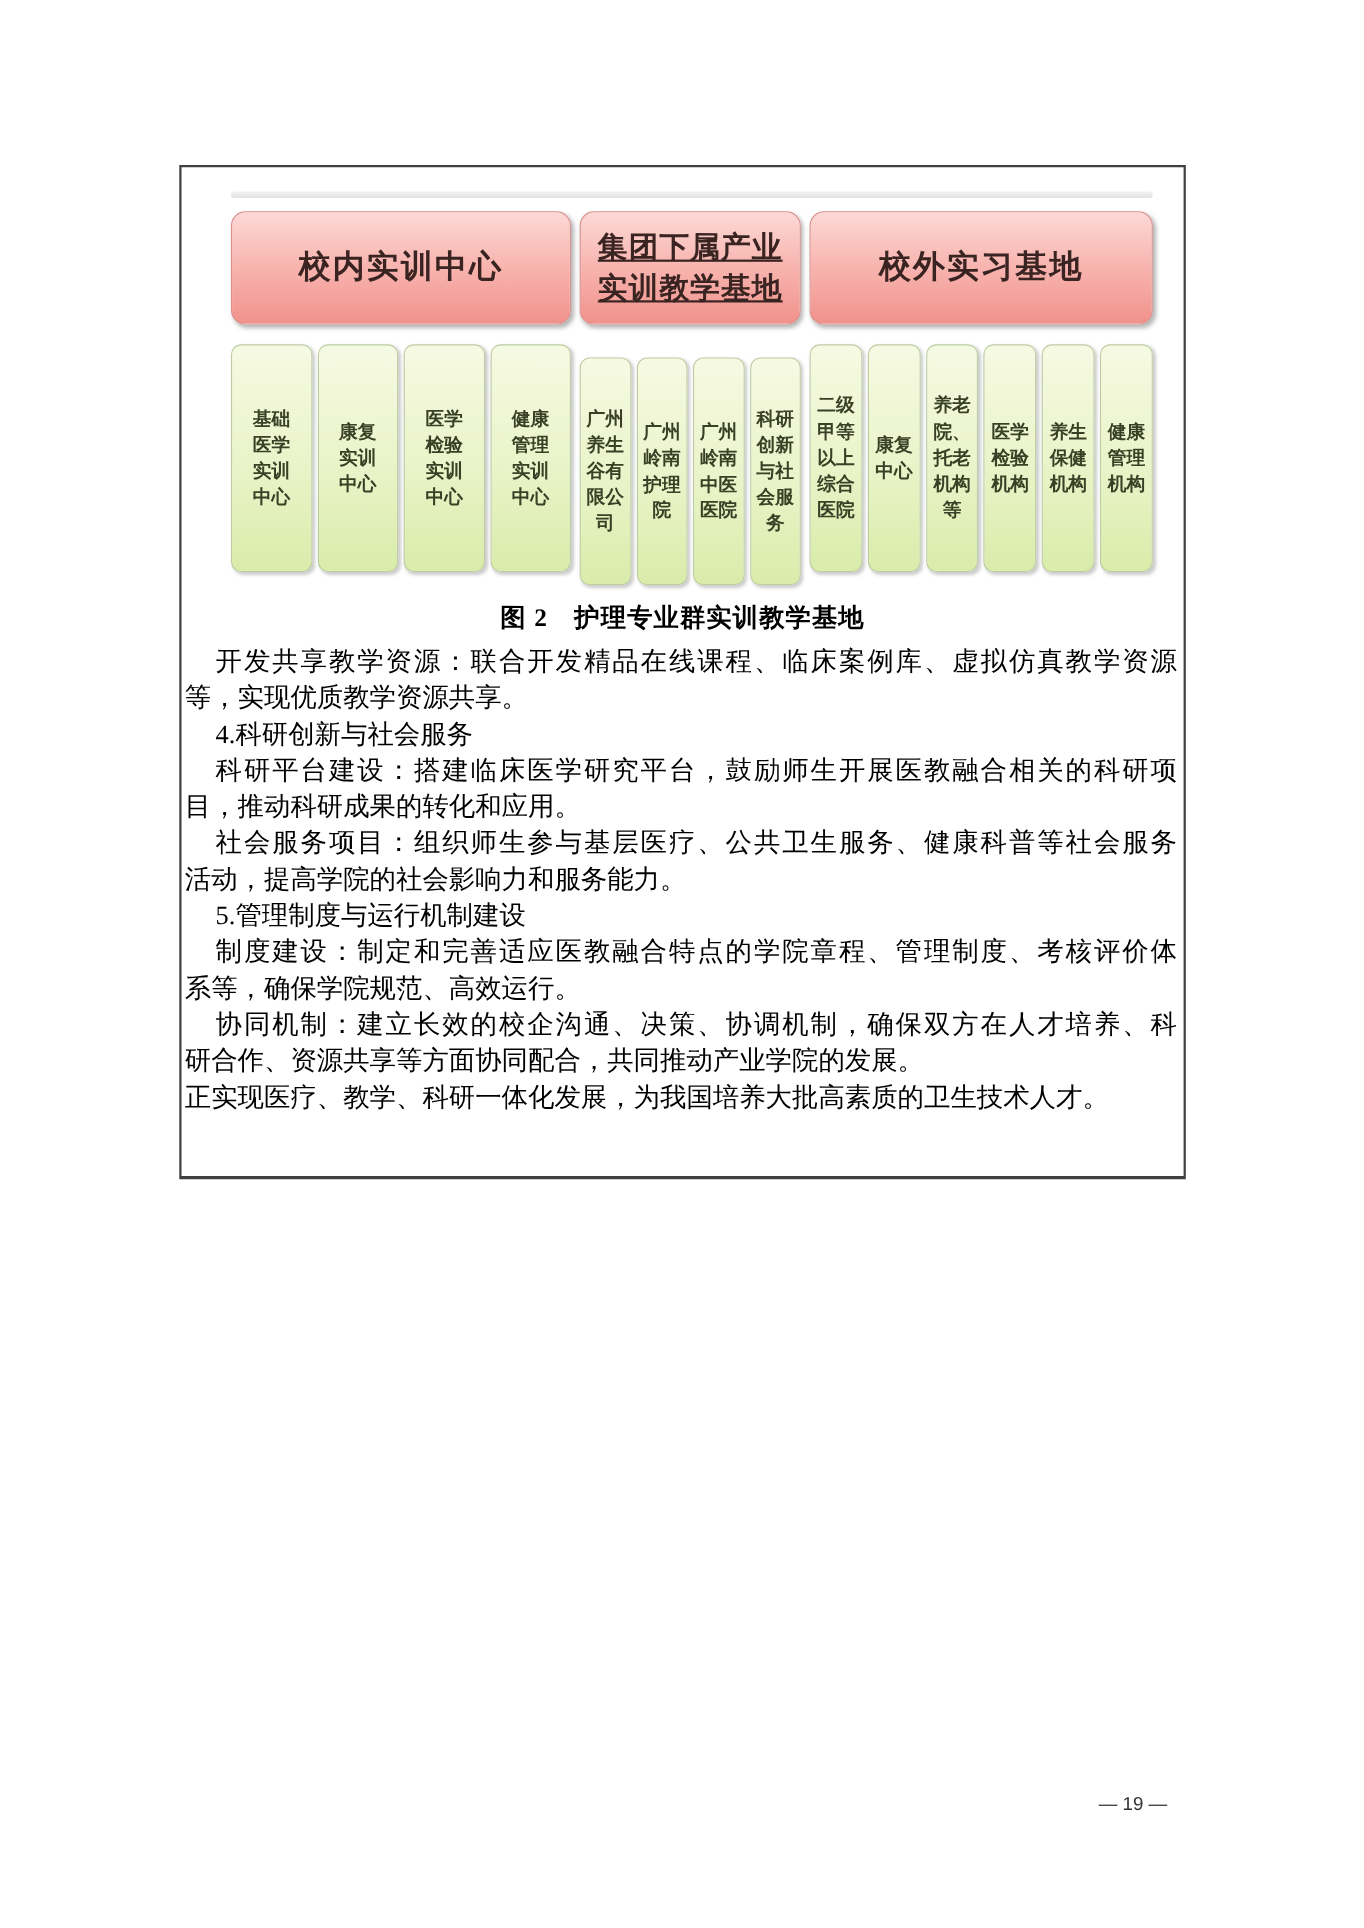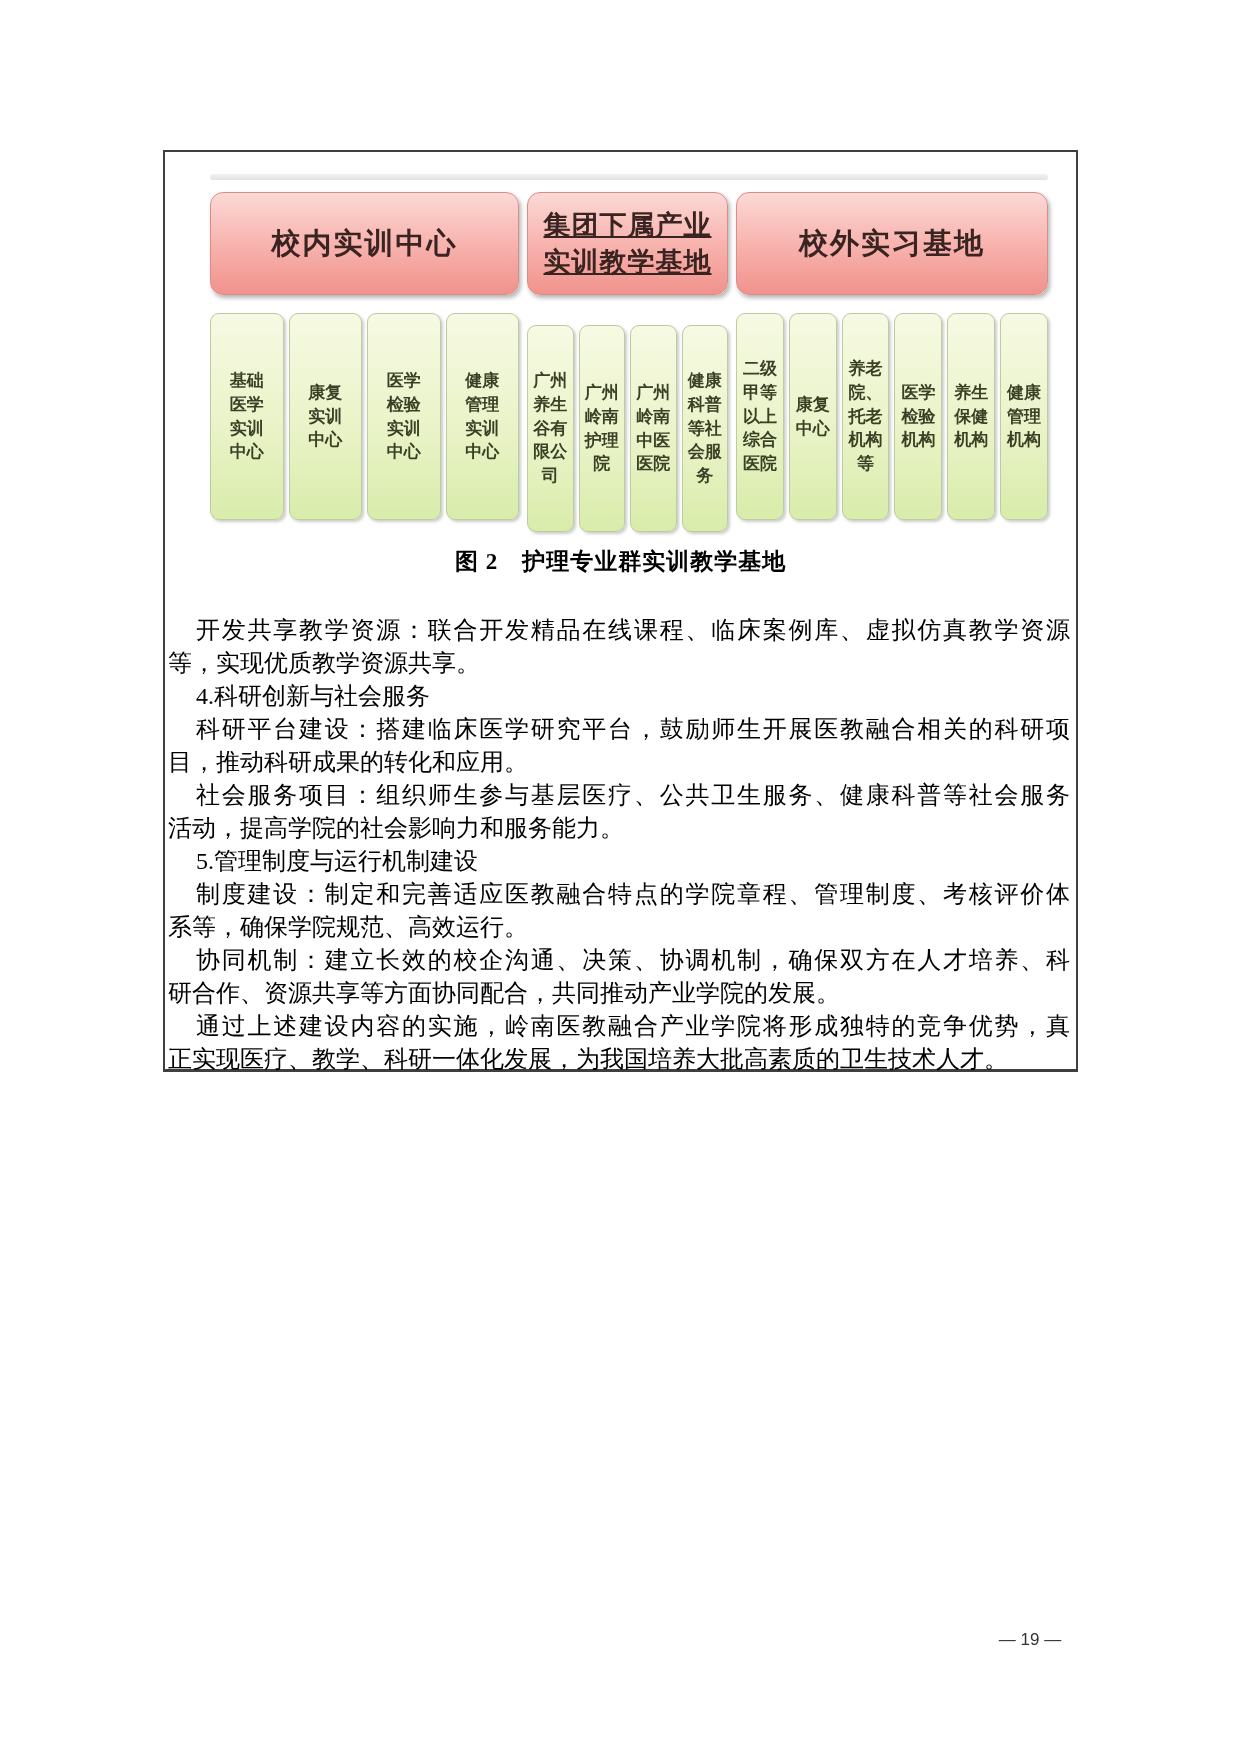--- a/index.html
+++ b/index.html
@@ -51,21 +51,21 @@
     color:var(--green-text);font-size:17px;font-weight:600;line-height:1.4;
   }
   .green-box .txt{display:block;width:2.35em;text-align:center;}
 
   .caption{
     position:absolute;left:0;top:394px;width:100%;text-align:center;
     font-size:23px;font-weight:bold;color:var(--text);letter-spacing:1px;
   }
 
   .body-text{
-    position:absolute;left:3px;right:6px;top:462px;
+    position:absolute;left:3px;right:6px;top:434px;
     font-size:24px;line-height:33px;color:var(--text);
   }
   .l{white-space:nowrap;}
   .l.just{white-space:normal;text-align:justify;text-align-last:justify;}
   .l.ind{text-indent:28px;}
 
   .page-number{
     position:absolute;left:985px;top:1630px;width:90px;text-align:center;
     font-family:"Liberation Sans","DejaVu Sans",sans-serif;
     font-size:17px;color:var(--pagenum);
@@ -110,21 +110,21 @@
         <div class="green-box">
             <span class="txt">广州养生谷有限公司</span>
           </div>
         <div class="green-box">
             <span class="txt">广州岭南护理院</span>
           </div>
         <div class="green-box">
             <span class="txt">广州岭南中医医院</span>
           </div>
         <div class="green-box">
-            <span class="txt">健康科普等社会服务</span>
+            <span class="txt">科研创新与社会服务</span>
           </div>
       </div>
       <div class="col-group g3">
         <div class="green-box">
             <span class="txt">二级甲等以上综合医院</span>
           </div>
         <div class="green-box">
             <span class="txt">康复中心</span>
           </div>
         <div class="green-box">
@@ -150,20 +150,19 @@
       <div class="l ind">4.科研创新与社会服务</div>
       <div class="l ind just">科研平台建设：搭建临床医学研究平台，鼓励师生开展医教融合相关的科研项</div>
       <div class="l">目，推动科研成果的转化和应用。</div>
       <div class="l ind just">社会服务项目：组织师生参与基层医疗、公共卫生服务、健康科普等社会服务</div>
       <div class="l">活动，提高学院的社会影响力和服务能力。</div>
       <div class="l ind">5.管理制度与运行机制建设</div>
       <div class="l ind just">制度建设：制定和完善适应医教融合特点的学院章程、管理制度、考核评价体</div>
       <div class="l">系等，确保学院规范、高效运行。</div>
       <div class="l ind just">协同机制：建立长效的校企沟通、决策、协调机制，确保双方在人才培养、科</div>
       <div class="l">研合作、资源共享等方面协同配合，共同推动产业学院的发展。</div>
-      <div class="l ind just">通过上述建设内容的实施，岭南医教融合产业学院将形成独特的竞争优势，真</div>
       <div class="l">正实现医疗、教学、科研一体化发展，为我国培养大批高素质的卫生技术人才。</div>
     </div>
 
   </div>
 
   <div class="page-number">— 19 —</div>
 </div>
 
 </body></html>

